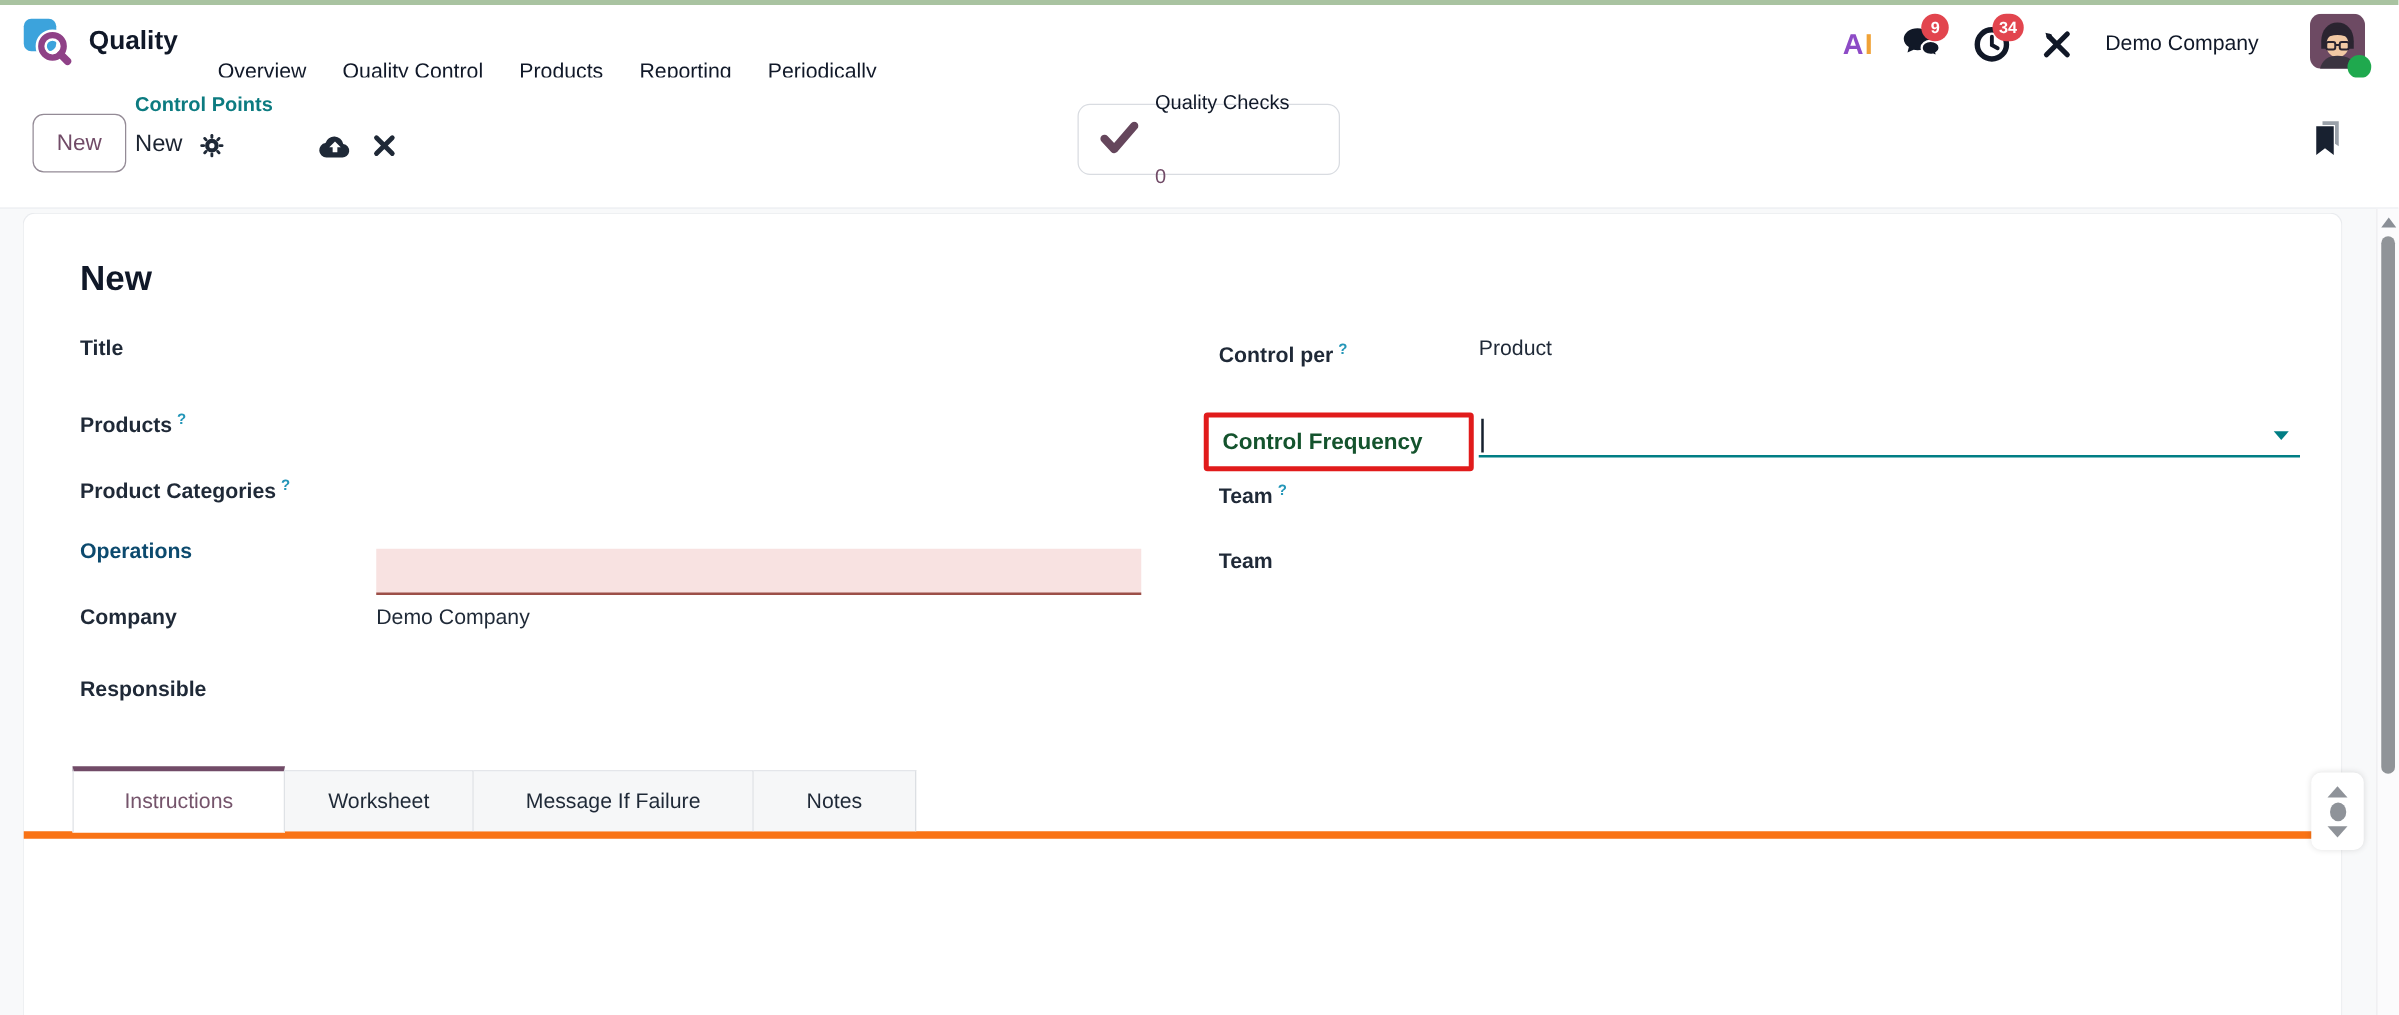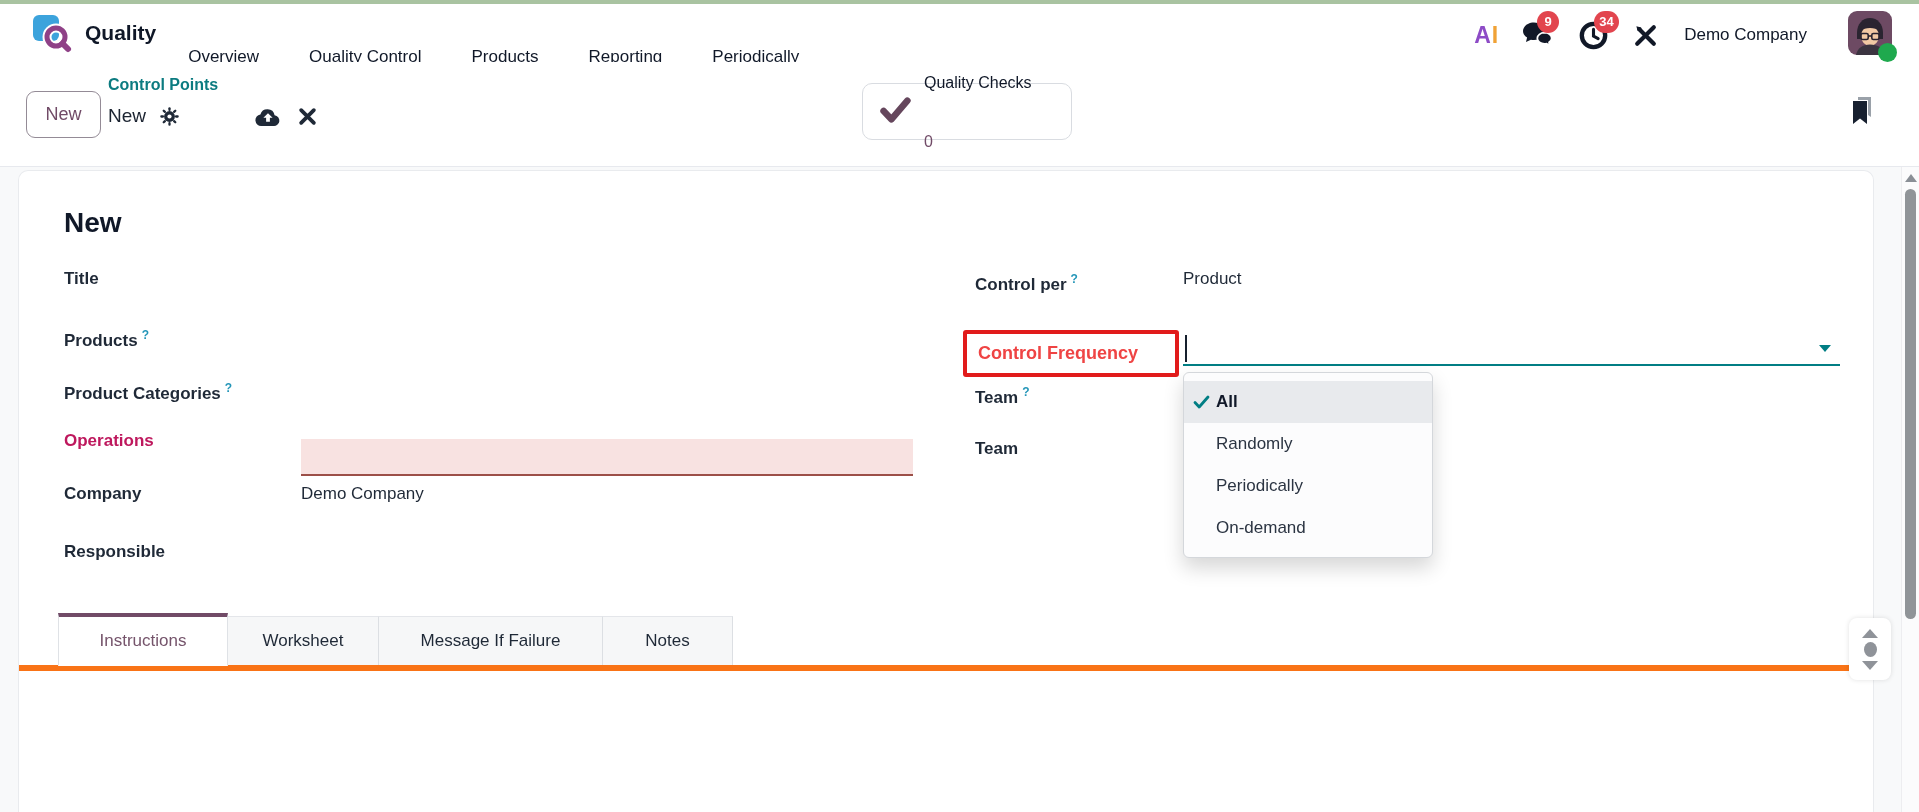--- a/index.html
+++ b/index.html
@@ -3,23 +3,23 @@
 <meta charset="utf-8">
 <style>
   html,body{margin:0;padding:0;background:#fff;}
   body{font-family:"Liberation Sans",sans-serif;color:#111827;}
   #root{position:relative;width:1919px;height:812px;overflow:hidden;background:#fff;}
 
   
   .topline{position:absolute;left:0;top:0;width:100%;height:4px;background:#a9c3a1;}
 
   
-  .navbar{position:absolute;left:0;top:4px;width:100%;height:58px;background:#fff;display:flex;align-items:center;padding-left:30px;box-sizing:border-box;}
+  .navbar{position:absolute;left:0;top:4px;width:100%;height:58px;background:#fff;display:flex;align-items:center;padding-left:16px;box-sizing:border-box;}
   .brand{font-size:21px;font-weight:700;color:#101828;margin-left:10px;cursor:pointer;}
-  .nav-items{display:flex;margin-left:32px;gap:50px;font-size:17px;color:#101828;margin-top:48px;}
+  .nav-items{display:flex;margin-left:32px;gap:29px;font-size:17px;color:#101828;margin-top:48px;}
   .nav-item{cursor:pointer;white-space:nowrap;}
   .nav-right{position:absolute;right:27px;top:4px;height:54px;display:flex;align-items:center;gap:23px;}
   .ai-a{font-size:23px;font-weight:700;color:#8d4bc6;}
   .ai-i{font-size:23px;font-weight:700;color:#f0a236;margin-left:1px;}
   .icon-btn{position:relative;display:flex;align-items:center;justify-content:center;cursor:pointer;}
   .badge{position:absolute;top:-9px;left:16px;background:#e2454e;color:#fff;border-radius:12px;font-size:13px;font-weight:700;height:22px;min-width:22px;padding:0 5px;display:flex;align-items:center;justify-content:center;box-sizing:border-box;}
   .company{font-size:17px;color:#101828;cursor:pointer;margin-left:2px;white-space:nowrap;}
   .avatar-wrap{position:relative;margin-left:18px;cursor:pointer;}
   .status-dot{position:absolute;right:-5px;bottom:-3px;width:19px;height:19px;border-radius:50%;background:#1fa94e;}
 
@@ -43,30 +43,30 @@
   .content{position:absolute;left:0;top:167px;width:100%;height:645px;background:#f8f9fa;}
   .sheet{position:absolute;left:18px;top:3px;width:1856px;height:642px;background:#fff;border:1px solid #e9ebee;border-bottom:none;border-radius:10px 10px 0 0;box-sizing:border-box;}
 
   .h1{position:absolute;left:45px;top:36px;font-size:28px;font-weight:700;color:#101828;}
   .flabel{position:absolute;font-size:17px;font-weight:700;color:#1f2937;line-height:26px;white-space:nowrap;}
   .flabel .help{color:#2496b8;font-size:12px;vertical-align:super;margin-left:4px;font-weight:700;}
   .fvalue{position:absolute;font-size:17px;color:#1f2937;line-height:26px;}
   .fzone{position:absolute;height:32px;cursor:text;}
   .req-field{position:absolute;left:282px;top:268px;width:612px;height:37px;background:#f8e2e1;border-bottom:2px solid #9c4f48;box-sizing:border-box;cursor:text;}
 
-  .lbl-red{color:#be185d;}
+  .lbl-red{color:#0c4a6e;}
 
   
   .freq-input{position:absolute;left:1164px;top:161px;width:657px;height:34px;border-bottom:2px solid #017e84;box-sizing:border-box;cursor:text;}
   .caret{position:absolute;left:2px;top:3px;width:2px;height:27px;background:#16202e;}
   .sel-arrow{position:absolute;right:9px;top:13px;width:0;height:0;border-left:6px solid transparent;border-right:6px solid transparent;border-top:7px solid #017e84;}
 
   
   .redbox{position:absolute;left:944px;top:159px;width:216px;height:47px;border:4px solid #e11b1b;border-radius:3px;display:flex;align-items:center;padding-left:11px;box-sizing:border-box;z-index:6;}
-  .redbox .cf-label{font-size:18px;font-weight:700;color:#ef4444;white-space:nowrap;}
+  .redbox .cf-label{font-size:18px;font-weight:700;color:#14532d;white-space:nowrap;}
 
   
   .dropdown{position:absolute;left:1164px;top:201px;width:248px;background:#fcfcfd;border:1px solid #d4d7db;border-radius:6px;box-shadow:0 10px 20px rgba(0,0,0,.16);padding:8px 0;z-index:5;}
   .dd-item{height:42px;display:flex;align-items:center;padding-left:32px;font-size:17px;color:#2b3442;position:relative;cursor:pointer;box-sizing:border-box;}
   .dd-item.selected{background:#e8eaed;font-weight:700;color:#101828;}
   .dd-check{position:absolute;left:9px;top:14px;}
 
   
   .tabs{position:absolute;left:0;top:447px;width:100%;height:53px;border-bottom:6px solid #f97316;display:flex;align-items:flex-end;padding-left:39px;box-sizing:border-box;}
   .tab{height:49px;display:flex;align-items:center;justify-content:center;font-size:17px;color:#1f2937;background:#f6f7f8;border-right:1px solid #dcdfe3;border-top:1px solid #e4e6ea;box-sizing:border-box;cursor:pointer;}
@@ -240,39 +240,20 @@
         <span class="caret"></span>
         <span class="sel-arrow"></span>
       </div>
 
       <div class="flabel" style="left:956px;top:208px;"><span>Team</span><span class="help">?</span></div>
       <div class="fzone" style="left:1164px;top:208px;width:650px;"></div>
 
       <div class="flabel" style="left:956px;top:265px;"><span>Team</span></div>
       <div class="fzone" style="left:1164px;top:265px;width:650px;"></div>
 
-      <div class="dropdown">
-        <div class="dd-item selected">
-          <span class="dd-check">
-            <svg width="17" height="15" viewBox="0 0 17 15">
-                <path d="M2 7.5l4.2 4.5L15 2" stroke="#017e84" stroke-width="2.8" fill="none" stroke-linecap="round" stroke-linejoin="round"></path>
-              </svg>
-          </span>
-          <span>All</span>
-        </div>
-        <div class="dd-item">
-            <span>Randomly</span>
-          </div>
-        <div class="dd-item">
-            <span>Periodically</span>
-          </div>
-        <div class="dd-item">
-            <span>On-demand</span>
-          </div>
-      </div>
 
       <div class="tabs">
         <div class="tab t0 active">Instructions</div>
         <div class="tab t1">Worksheet</div>
         <div class="tab t2">Message If Failure</div>
         <div class="tab t3">Notes</div>
       </div>
 
       <div class="editor-zone"></div>
     </div>

